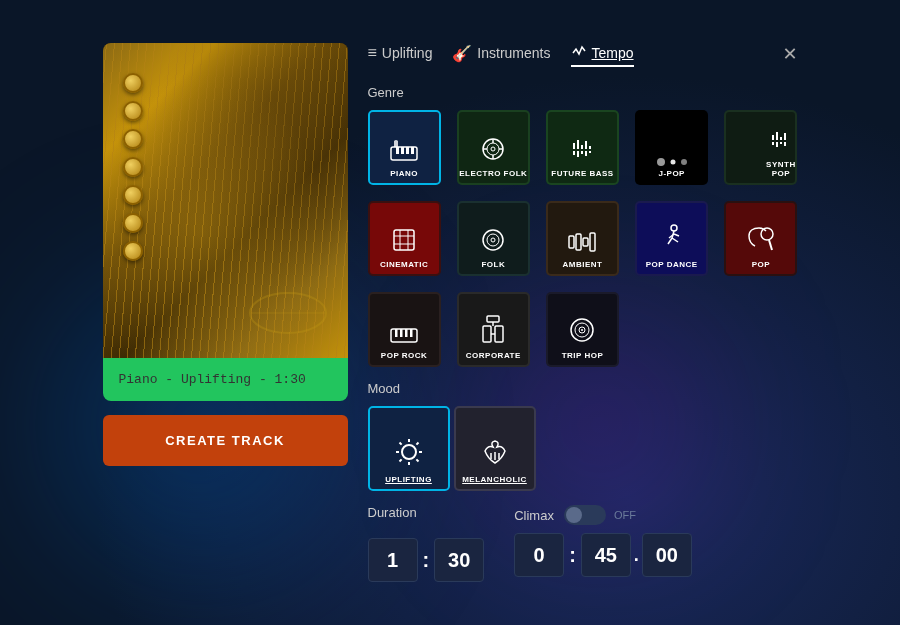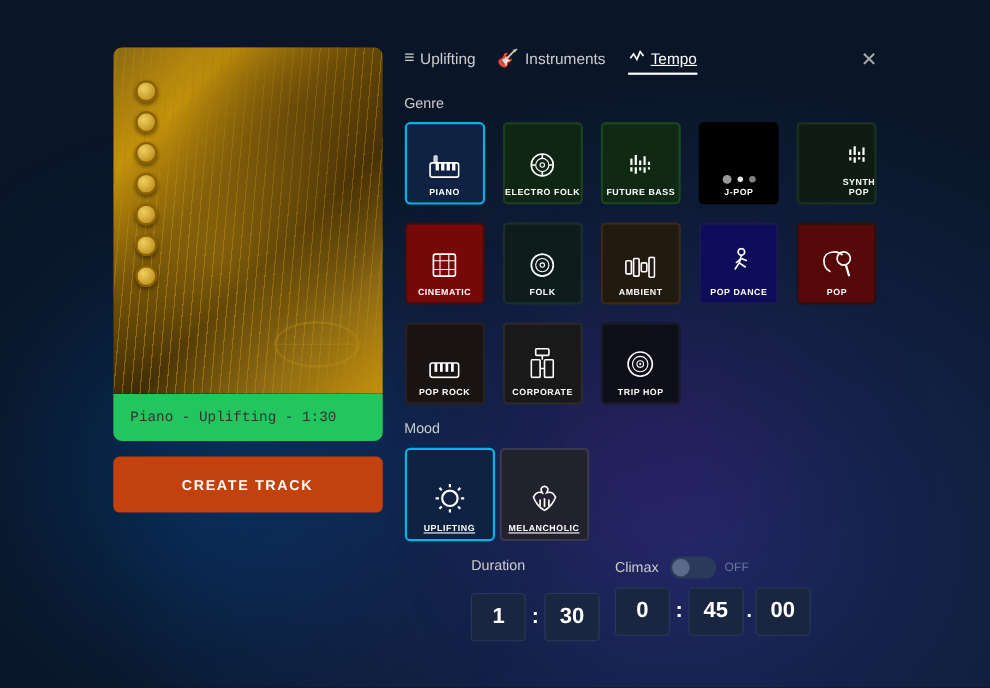--- a/index.html
+++ b/index.html
@@ -295,23 +295,22 @@
     .mood-item.selected {
       border: 2px solid #00b4e6;
     }
 
     .mood-uplifting { background: #1a3a6e; }
     .mood-melancholic { background: #3a3a4e; }
 
     
     .bottom-row {
       display: flex;
-      gap: 14px;
+      gap: 30px;
       align-items: flex-start;
-      justify-content: center;
     }
 
     .duration-section, .climax-section {
       display: flex;
       flex-direction: column;
       gap: 8px;
     }
 
     .time-input-group {
       display: flex;

